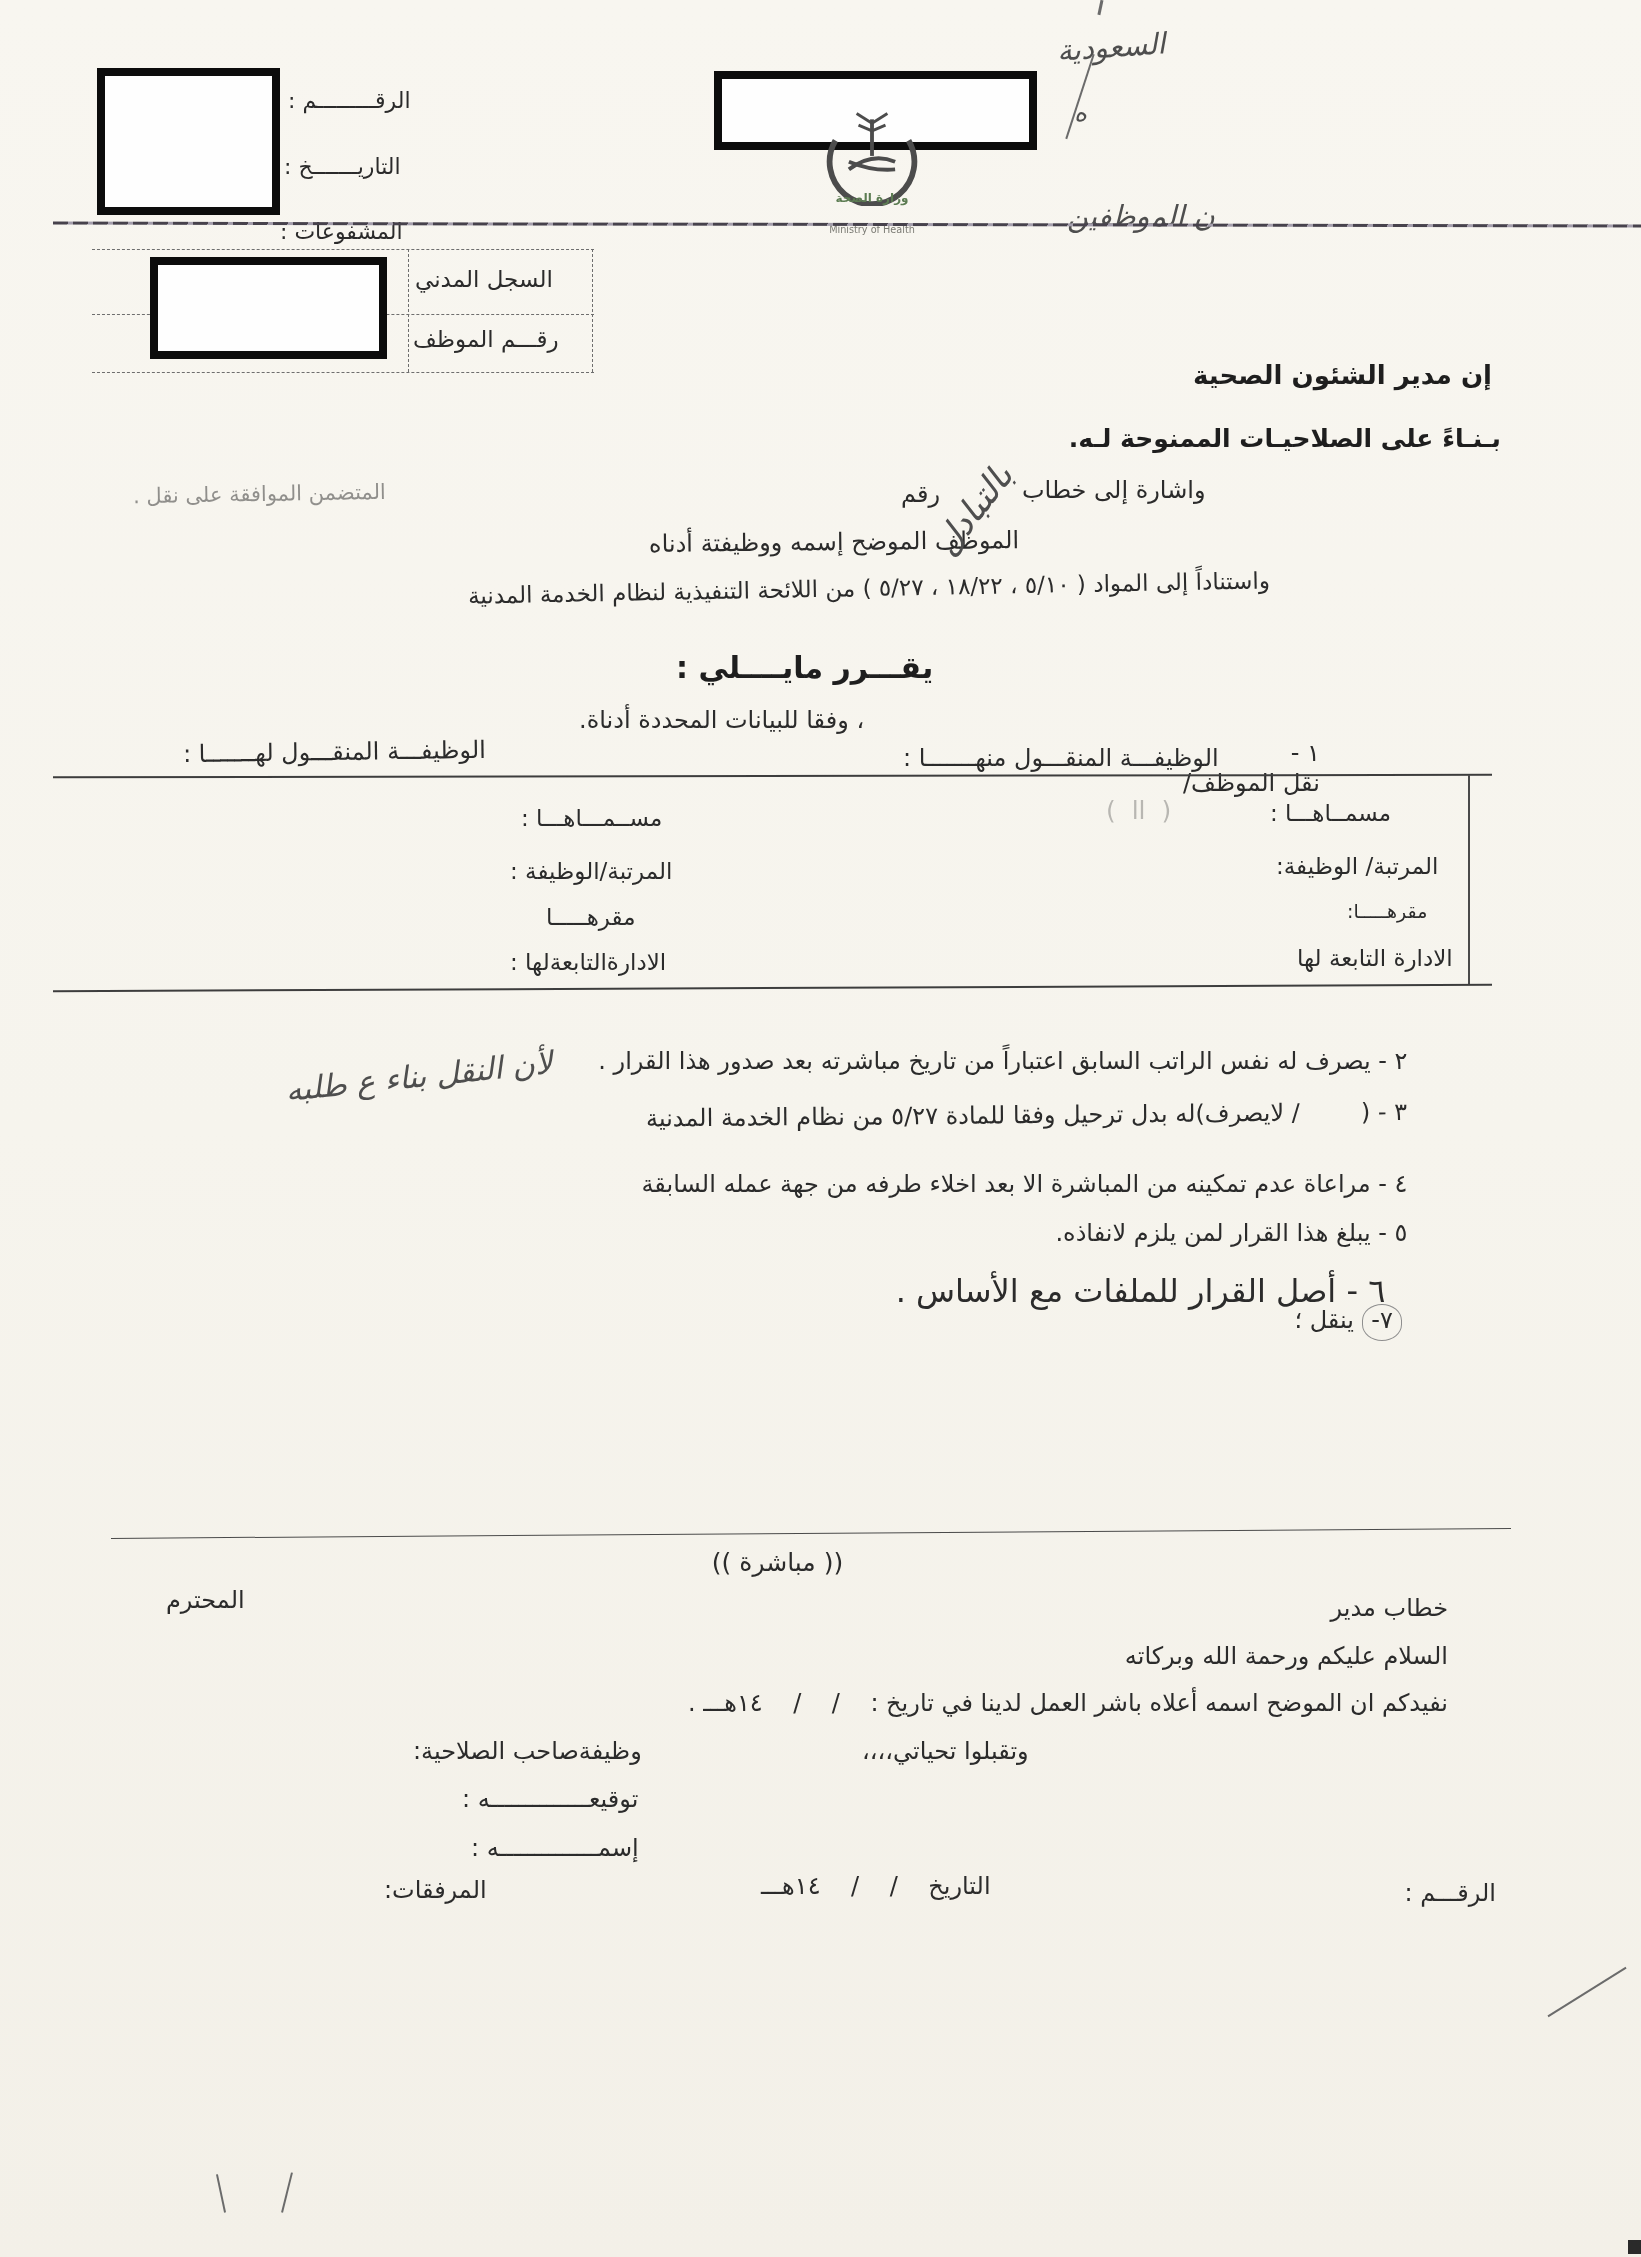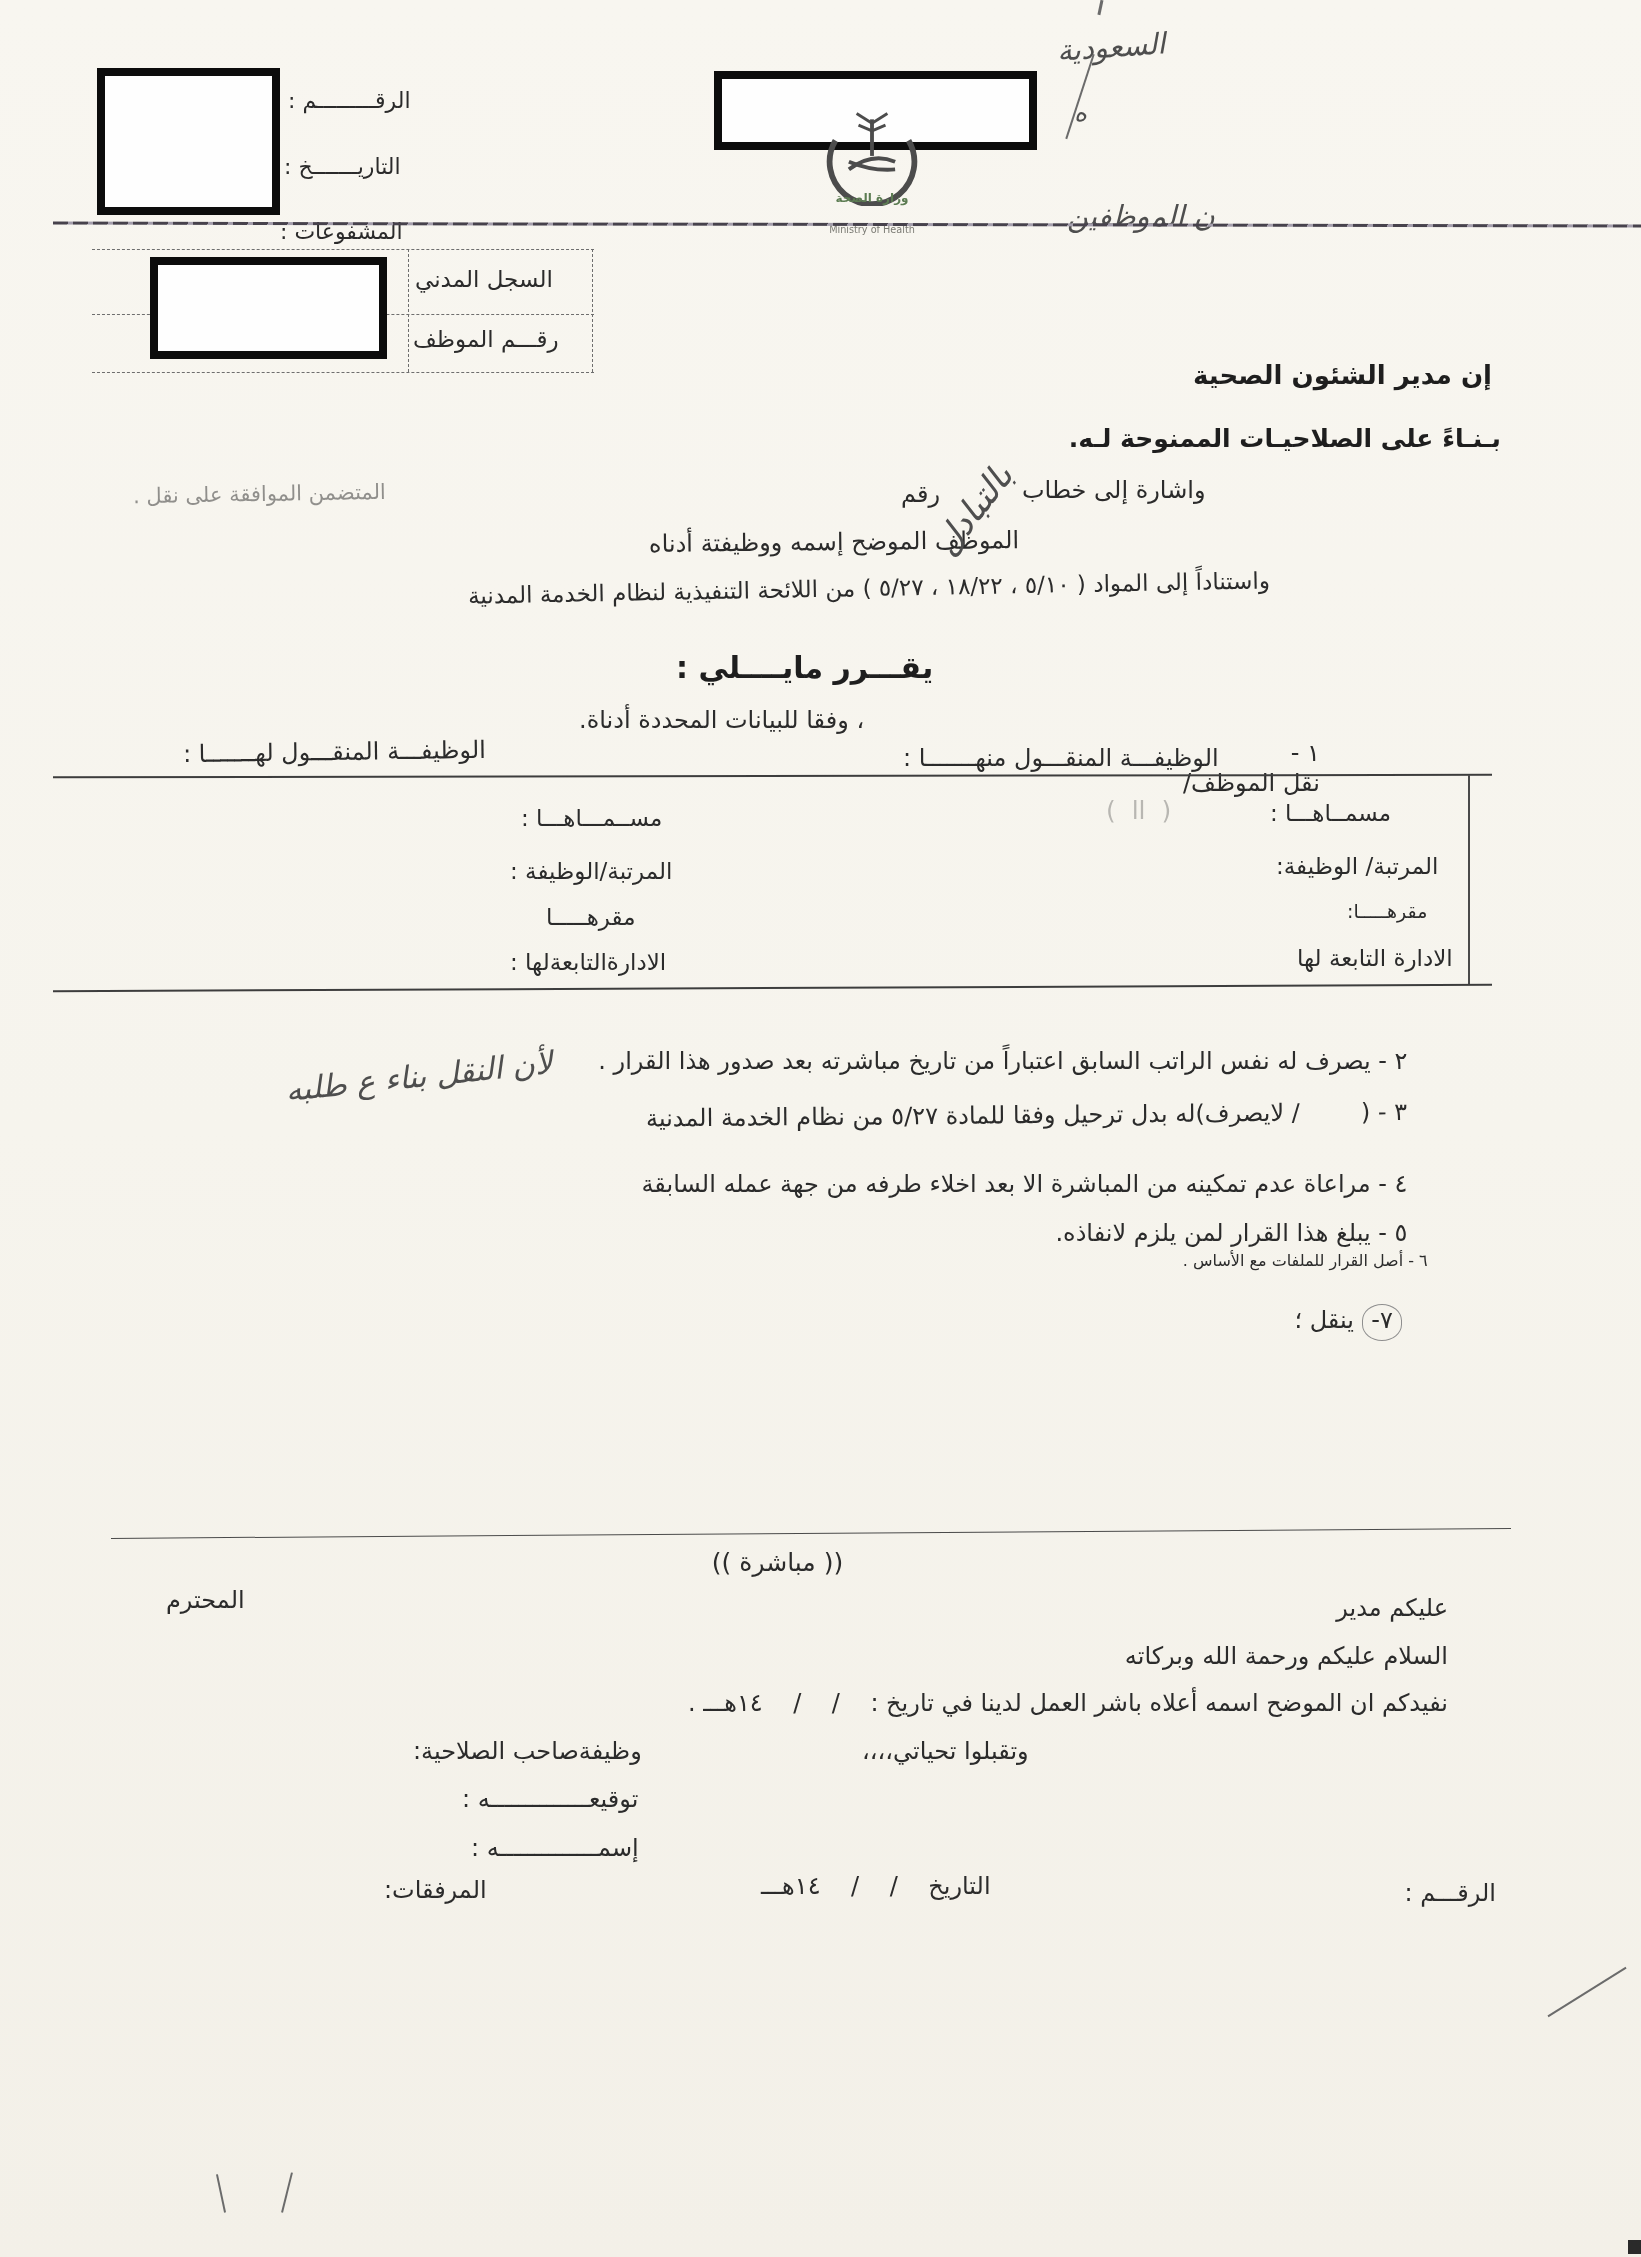--- a/index.html
+++ b/index.html
@@ -119,33 +119,33 @@
   <div class="t hand" style="left:285px;top:1057px;font-size:31px;transform:rotate(-6deg);">لأن النقل بناء ع طلبه</div>
 
   <div class="t" style="right:203px;top:1139px;font-size:24px;">
     <span>٤ -</span> <span>مراعاة عدم تمكينه من المباشرة الا بعد اخلاء طرفه من جهة عمله السابقة</span>
   </div>
 
   <div class="t" style="right:203px;top:1188px;font-size:24px;">
     <span>٥ -</span> <span>يبلغ هذا القرار لمن يلزم لانفاذه.</span>
   </div>
 
-  <div class="t" style="right:193px;top:1231px;font-size:16px;">
+  <div class="t" style="right:215px;top:1231px;font-size:32px;">
     <span>٦ -</span> <span>أصل القرار للملفات مع الأساس .</span>
   </div>
 
   <div class="t" style="right:208px;top:1274px;font-size:24px;">
     <span class="circle-num">٧-</span> <span>ينقل ؛</span>
   </div>
 
   <div class="thinline" style="left:111px;top:1533px;width:1400px;transform:rotate(-.4deg);"></div>
 
   <div class="t center" style="left:676px;top:1547px;width:203px;font-size:25px;">(( مباشرة ))</div>
 
-  <div class="t" style="right:193px;top:1593px;font-size:24px;">عليكم مدير</div>
+  <div class="t" style="right:193px;top:1593px;font-size:24px;">خطاب مدير</div>
   <div class="t" style="left:166px;top:1585px;font-size:24px;">المحترم</div>
 
   <div class="t" style="right:193px;top:1641px;font-size:24px;">السلام عليكم ورحمة الله وبركاته</div>
 
   <div class="t" style="right:193px;top:1688px;font-size:24px;">نفيدكم ان الموضح اسمه أعلاه باشر العمل لدينا في تاريخ :    /    /    ١٤هـــ .</div>
 
   <div class="t" style="left:862px;top:1736px;font-size:24px;">وتقبلوا تحياتي،،،،</div>
   <div class="t" style="left:413px;top:1736px;font-size:24px;">وظيفةصاحب الصلاحية:</div>
 
   <div class="t" style="left:462px;top:1784px;font-size:24px;">توقيعــــــــــــــه :</div>

